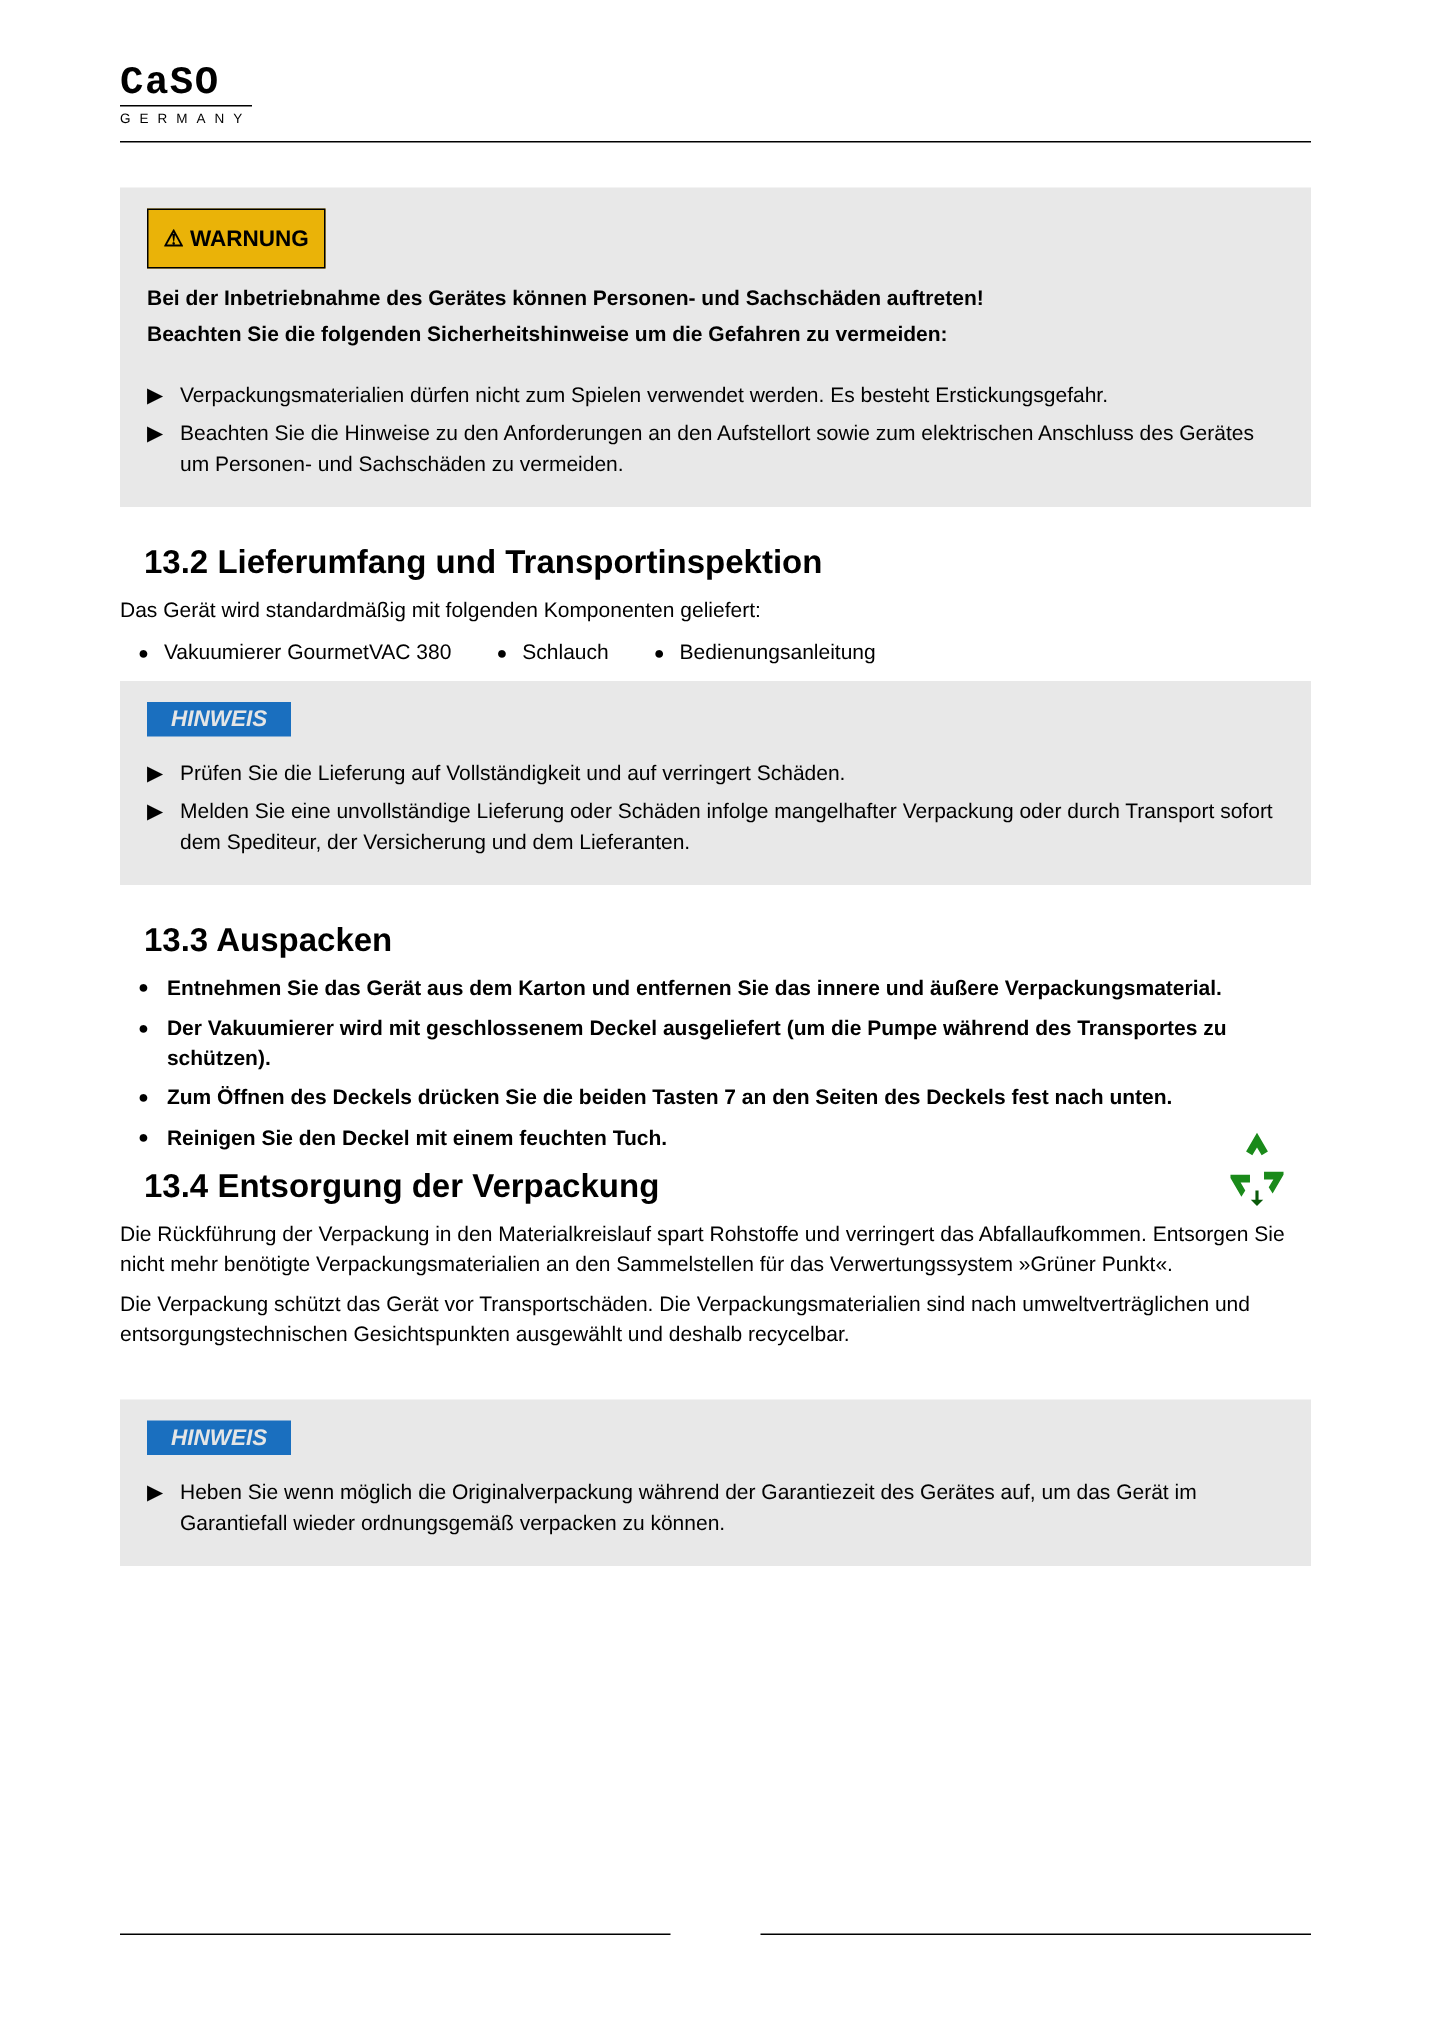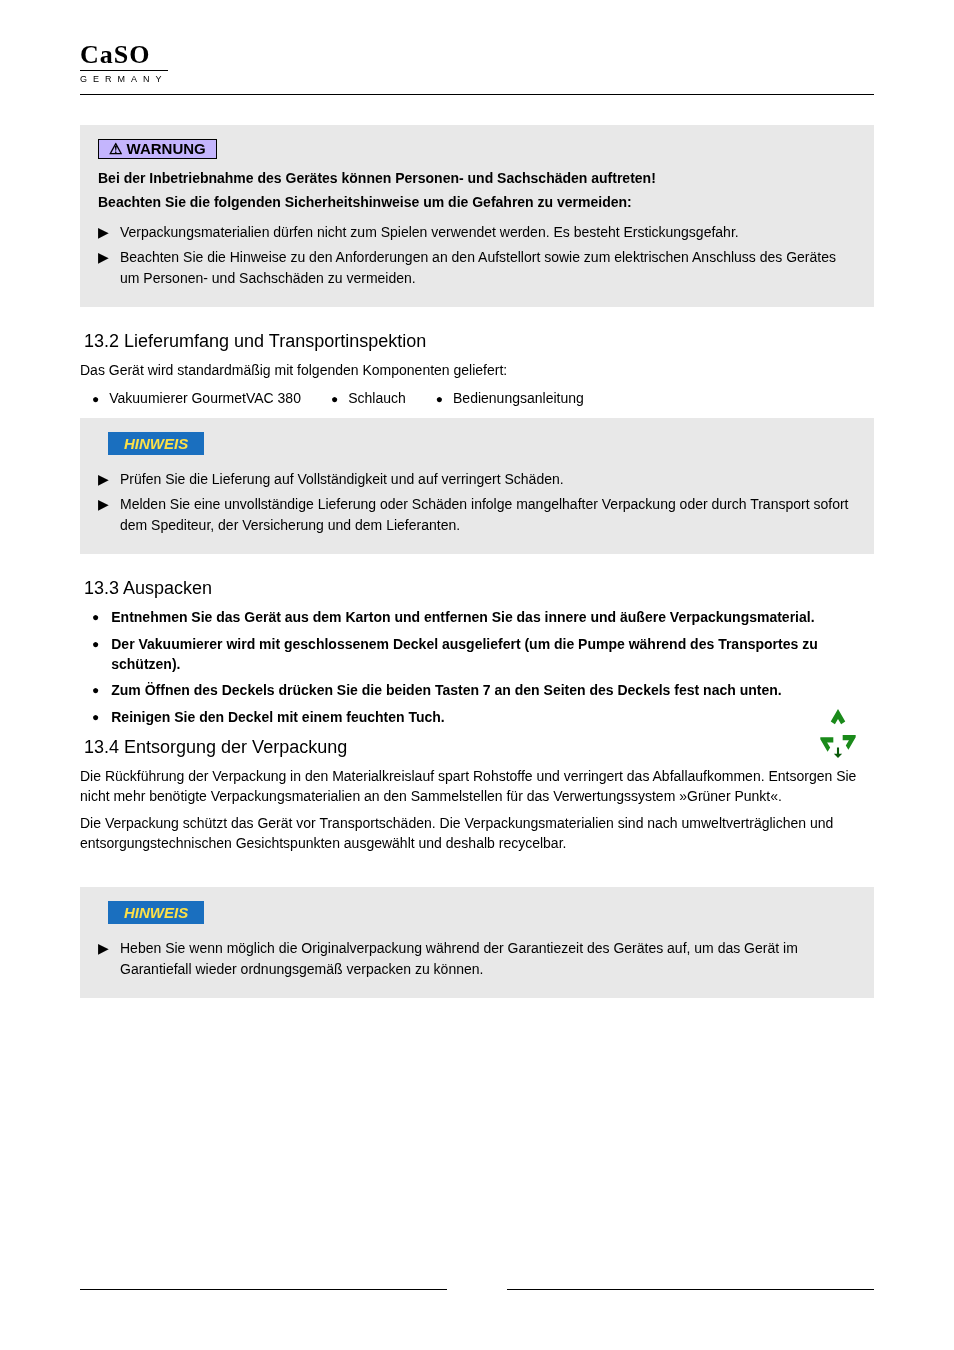--- a/index.html
+++ b/index.html
@@ -13,21 +13,21 @@
     position: relative;
   }
   .page {
     padding: 42px 80px 30px 80px;
   }
   .logo-block {
     display: inline-block;
     margin-bottom: 6px;
   }
   .logo-main {
-    font-family: Liberation Serif, serif;
+    font-family: Liberation Mono, monospace;
     font-weight: 900;
     font-size: 26px;
     letter-spacing: 1px;
     border-bottom: 1px solid #000;
     padding-bottom: 2px;
     line-height: 1;
   }
   .logo-sub {
     font-size: 9px;
     letter-spacing: 6px;
@@ -41,64 +41,63 @@
     margin-top: 4px;
     margin-bottom: 30px;
   }
   .callout {
     background: #e8e8e8;
     padding: 14px 18px 18px 18px;
     margin-bottom: 24px;
   }
   .warn-badge {
     display: inline-block;
-    background: #c4b5fd;
+    background: #eab308;
     color: #000;
     font-weight: bold;
     font-size: 15px;
-    padding: 0 10px;
+    padding: 10px 10px;
     margin-bottom: 10px;
     border: 1px solid #000;
   }
   .note-badge {
     display: inline-block;
     background: #1a6fbf;
-    color: #fde047;
+    color: #e5e5e5;
     font-weight: bold;
     font-style: italic;
     font-size: 15px;
     padding: 3px 16px;
     margin-bottom: 10px;
-    margin-left: 10px;
   }
   .callout-text {
     font-weight: bold;
     margin-bottom: 4px;
     line-height: 1.4;
   }
   .callout-text2 {
-    margin-bottom: 10px;
+    margin-bottom: 21px;
     line-height: 1.4;
     font-weight: bold;
   }
   .arrow-line {
     display: flex;
     align-items: flex-start;
     margin-top: 4px;
     line-height: 1.5;
   }
   .arrow-line .arr {
     flex: 0 0 22px;
     font-size: 14px;
   }
   .arrow-line .txt { flex: 1; }
   .section-title {
-    font-size: 18px;
-    font-weight: normal;
-    margin: 10px 0 8px 4px;
+    font-size: 22px;
+    font-weight: bold;
+    margin: 10px 0 8px 16px;
   }
   .plain-para {
     margin-bottom: 6px;
     line-height: 1.45;
   }
   .inline-bullets {
     display: flex;
     gap: 30px;
     margin: 10px 0 12px 12px;
   }

